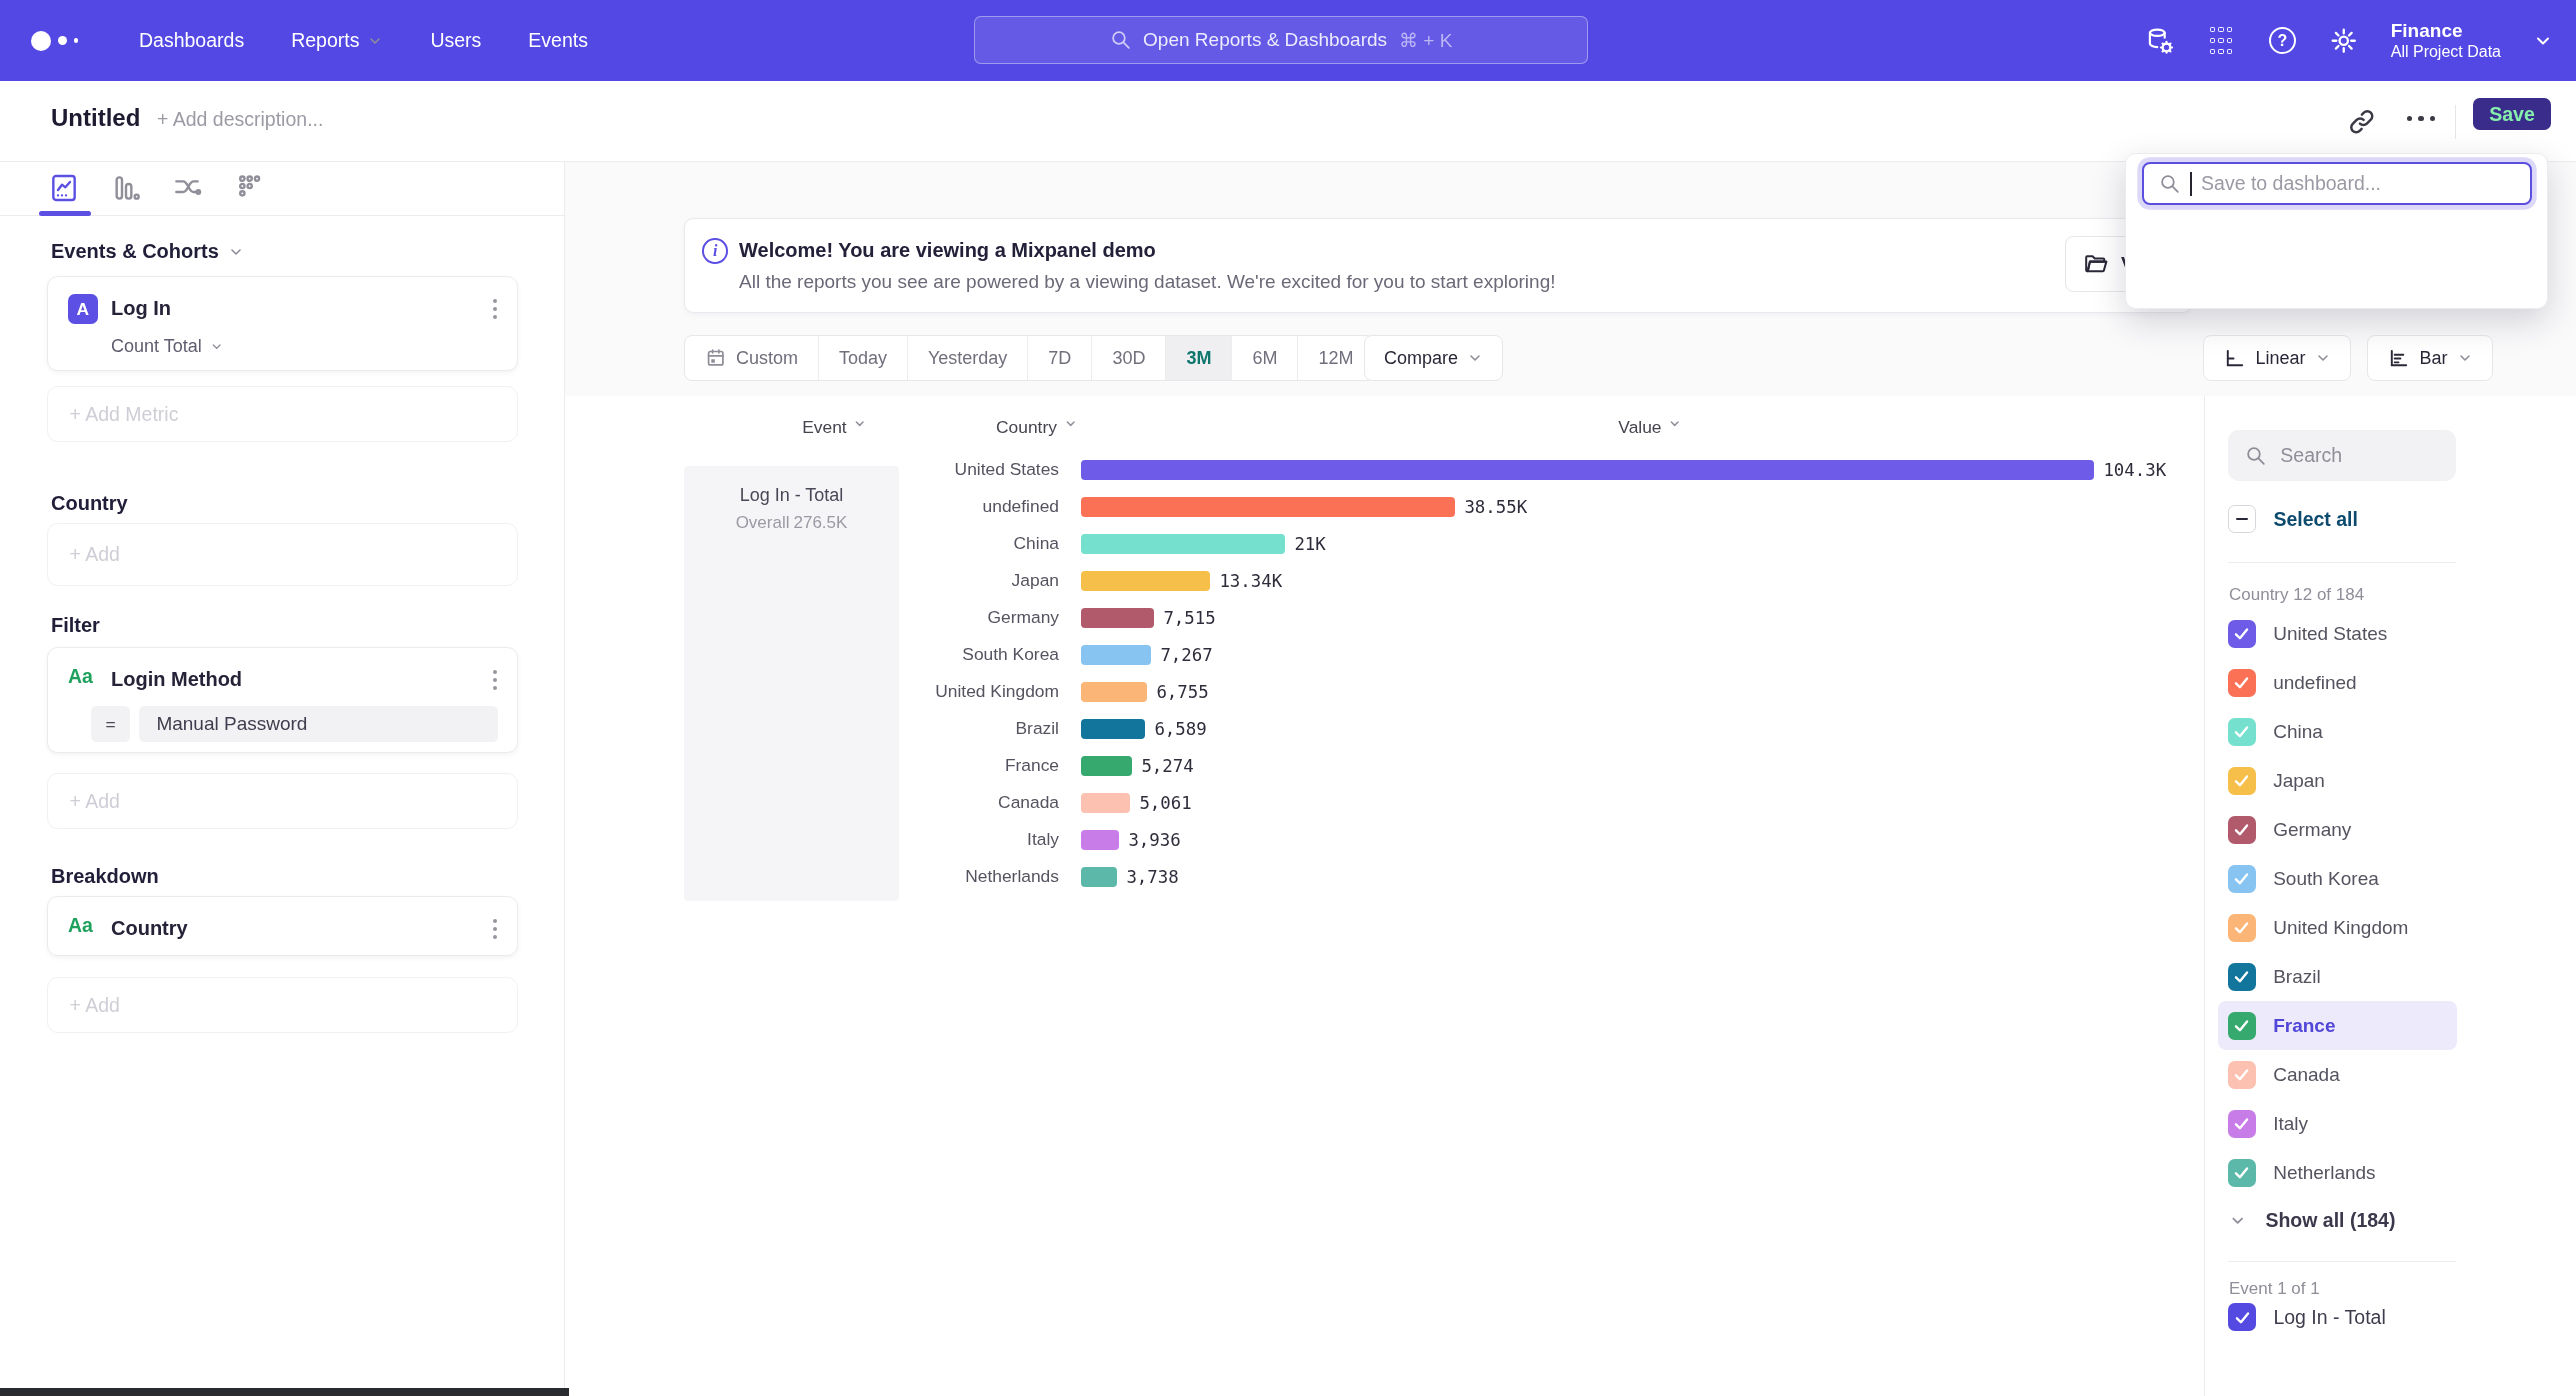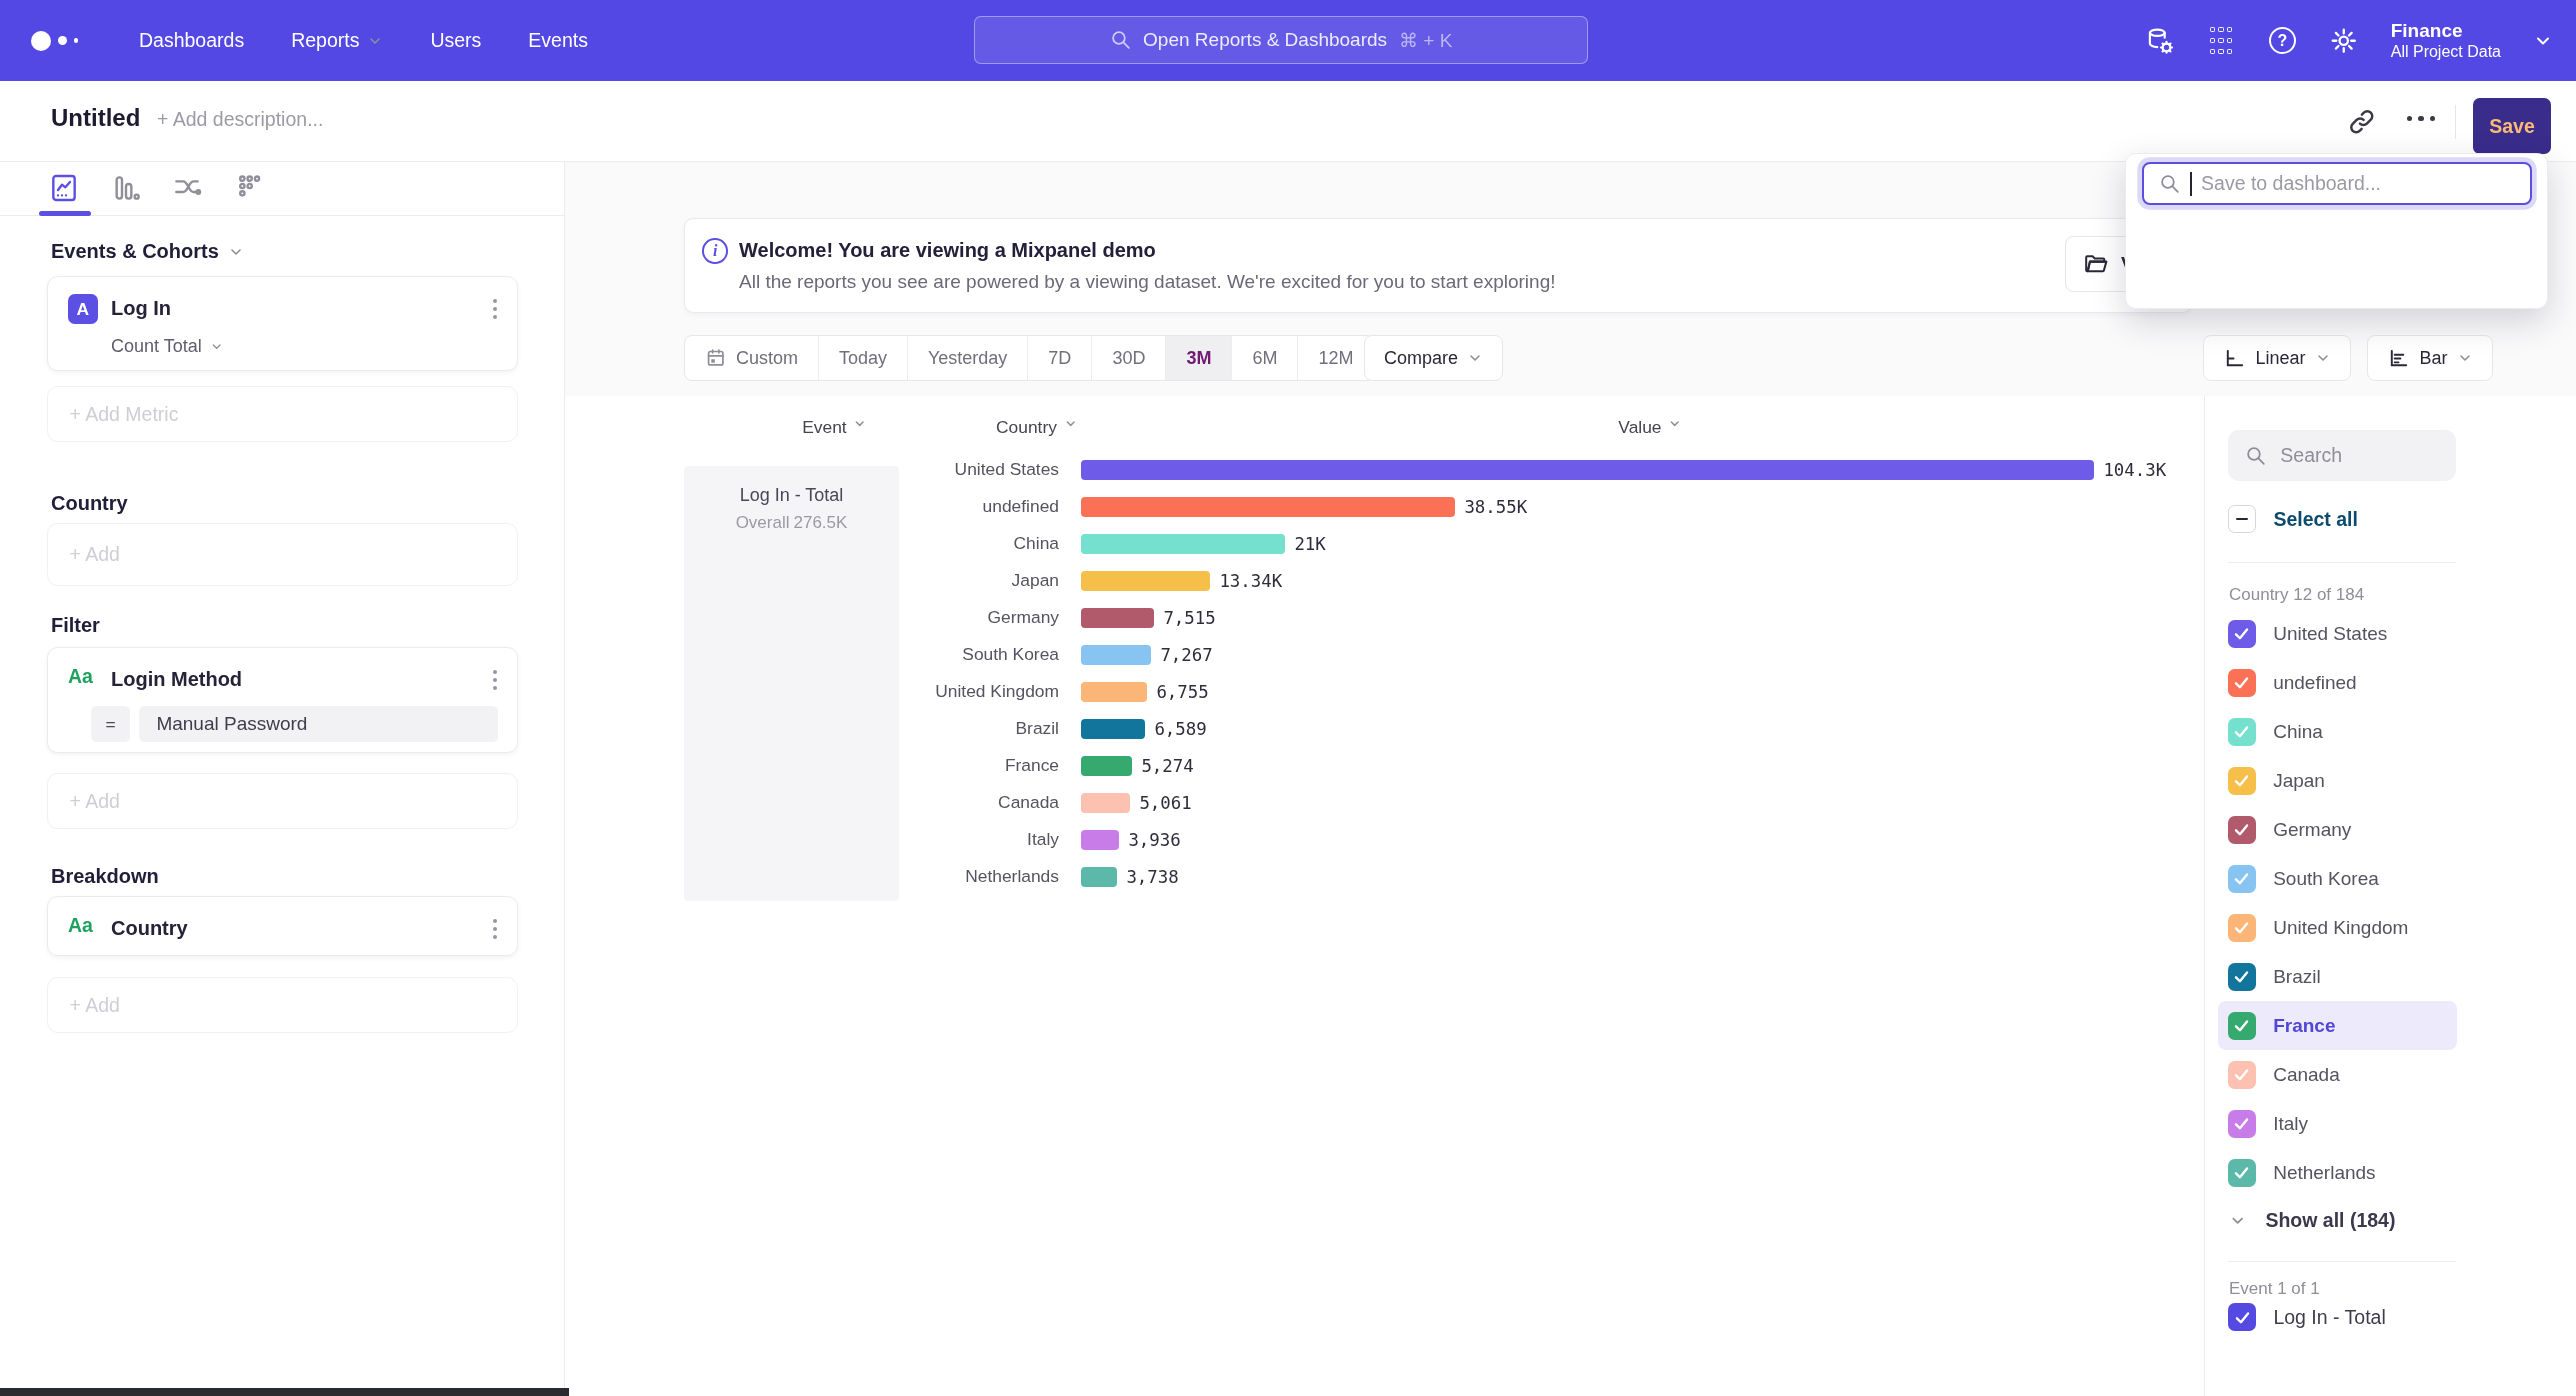--- a/index.html
+++ b/index.html
@@ -30,21 +30,21 @@
   .project .p2 { font-size:16px; }
 
   
   .rheader { position:absolute; left:0; top:81px; width:2576px; height:81px; background:#fff; border-bottom:1.3px solid #ECECEF; z-index:5; }
   .rtitle { position:absolute; left:51px; top:23px; font-size:24px; font-weight:700; color:#1E1B31; }
   .rdesc { position:absolute; left:157px; top:27px; font-size:19.5px; color:#9C9BA5; cursor:text; }
   .hicon { position:absolute; top:25.5px; width:29.5px; height:29.5px; color:#3A3944; cursor:pointer; }
   .hdots { position:absolute; top:35px; display:flex; gap:6px; cursor:pointer; }
   .hdots i { width:5.4px; height:5.4px; border-radius:50%; background:#3A3944; }
   .hdivider { position:absolute; left:2455px; top:24px; width:1.3px; height:34px; background:#E6E6EA; }
-  .save-btn { position:absolute; left:2473px; top:17.4px; width:78px; height:56px; background:#392C8B; color:#fdba74; border-radius:6.7px; font-size:19.5px; font-weight:600; display:flex; align-items:center; justify-content:center; cursor:pointer; }
+  .save-btn { position:absolute; left:2473px; top:17.4px; width:78px; height:32px; background:#392C8B; color:#86efac; border-radius:6.7px; font-size:19.5px; font-weight:600; display:flex; align-items:center; justify-content:center; cursor:pointer; }
 
   
   .builder { position:absolute; left:0; top:161px; width:565px; bottom:0; background:#fff; border-right:1.3px solid #ECECEF; z-index:4; }
   .tabs { position:relative; height:55px; border-bottom:1.3px solid #ECECEF; display:flex; align-items:center; gap:29.5px; padding-left:48px; }
   .tab { width:32px; height:32px; color:#8F8E99; cursor:pointer; }
   .tab.sel { color:#5B4FE4; }
   .tab-underline { position:absolute; left:39px; top:50px; width:52px; height:4.7px; border-radius:2.7px; background:#5B4FE4; }
   .sec-label { position:absolute; left:51px; font-size:20px; font-weight:700; color:#201E38; display:flex; align-items:center; gap:9.4px; }
   .card { position:absolute; left:47px; width:471px; background:#fff; border:1.3px solid #EBEBEF; border-radius:10.7px; box-shadow:0 2px 5.4px rgba(22,22,46,.05); }
   .badge-a { position:absolute; left:20px; top:17.4px; width:29.5px; height:29.5px; border-radius:6.7px; background:#5B4FE4; color:#fff; font-size:17.4px; font-weight:700; display:flex; align-items:center; justify-content:center; }
@@ -64,21 +64,21 @@
   .banner { position:absolute; left:684px; top:218px; width:1508px; height:95px; background:#fff; border:1.3px solid #EAEAEE; border-radius:9.4px; box-shadow:0 1.3px 5.4px rgba(22,22,46,.04); z-index:6; }
   .binfo { position:absolute; left:17.4px; top:19px; width:25.5px; height:25.5px; border:2px solid #5B4FE4; border-radius:50%; color:#5B4FE4; font-size:16px; font-weight:700; font-family:"Liberation Serif", serif; font-style:italic; display:flex; align-items:center; justify-content:center; }
   .btitle { position:absolute; left:54px; top:20px; font-size:20px; font-weight:700; color:#23203A; }
   .bsub { position:absolute; left:54px; top:52px; font-size:19px; color:#6B6977; }
   .banner-btn { position:absolute; left:2065px; top:236px; width:122px; height:56px; background:#fff; border:1.3px solid #E6E6EA; border-radius:8px; display:flex; align-items:center; gap:12px; padding-left:17.4px; font-size:19px; font-weight:600; color:#2A2838; z-index:7; cursor:pointer; }
   .banner-btn svg { width:25.5px; height:25.5px; }
 
   .ranges { position:absolute; left:684px; top:335px; height:46px; display:inline-flex; align-items:stretch; background:#fff; border:1.3px solid #E7E7EA; border-radius:8px; overflow:hidden; z-index:6; }
   .seg { display:flex; align-items:center; gap:9.4px; padding:0 20px; font-size:18px; color:#706F7C; border-right:1.3px solid #EDEDF0; cursor:pointer; white-space:nowrap; }
   .seg:last-child { border-right:none; }
-  .seg.sel { background:#EFEFF2; color:#701a75; font-weight:600; }
+  .seg.sel { background:#EFEFF2; color:#0f766e; font-weight:600; }
   .seg svg { width:21.5px; height:21.5px; color:#8E8D98; }
   .ctl-btn { position:absolute; top:335px; height:46px; background:#fff; border:1.3px solid #E7E7EA; border-radius:8px; display:flex; align-items:center; gap:9.4px; padding:0 19px; font-size:18px; color:#2A2838; cursor:pointer; z-index:6; }
   .ctl-btn svg.ic { width:23px; height:23px; color:#2A2838; }
   .chev { width:16px; height:16px; color:#8E8D98; }
 
   .col-head { position:absolute; top:417px; font-size:17.4px; color:#46444F; display:flex; align-items:flex-start; justify-content:center; gap:6.7px; cursor:pointer; z-index:3; }
   .col-head svg { width:13.4px; height:13.4px; color:#8E8D98; }
 
   .event-panel { position:absolute; left:684px; top:466px; width:215px; height:435px; background:#F5F5F7; border-radius:4px; z-index:2; }
   .ep-name { position:absolute; left:0; right:0; top:19px; text-align:center; font-size:18px; color:#4A4856; }

